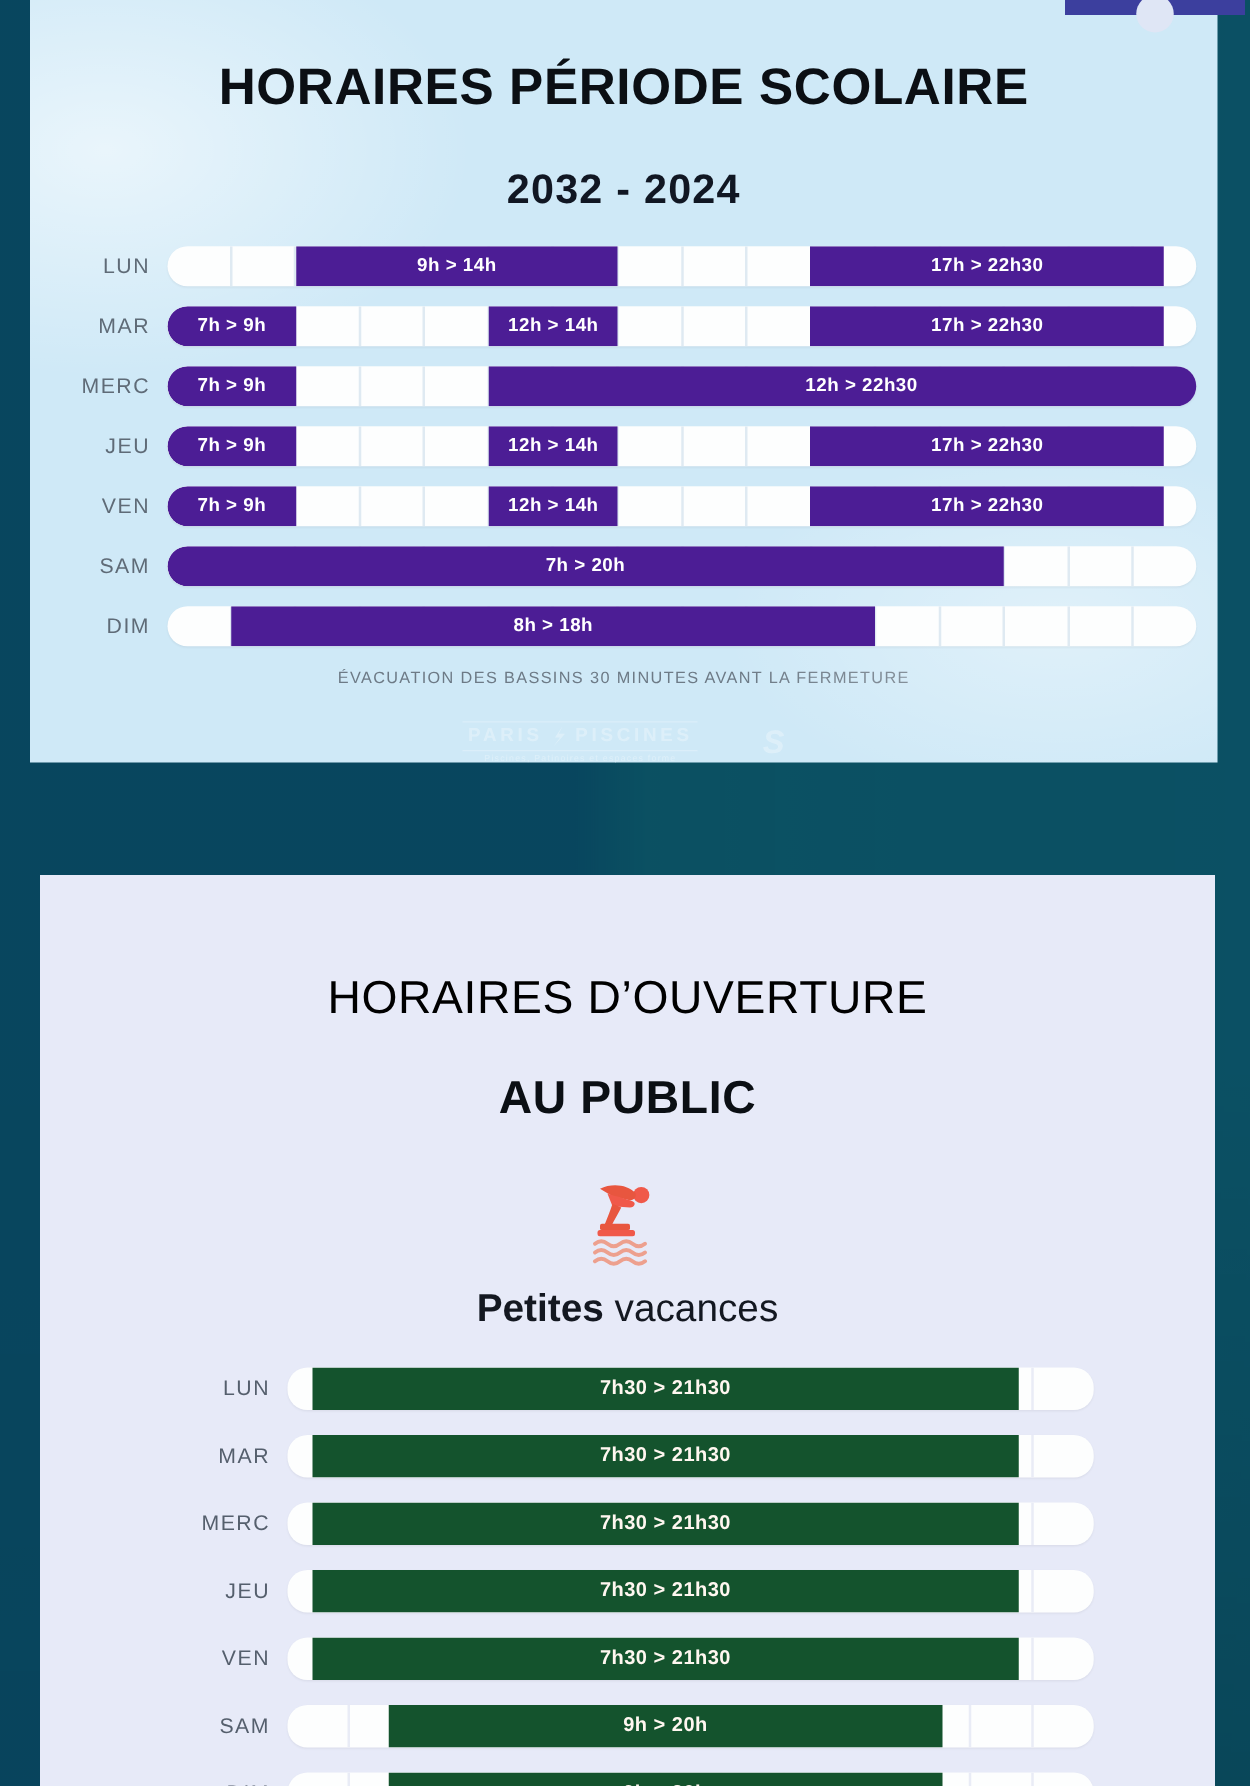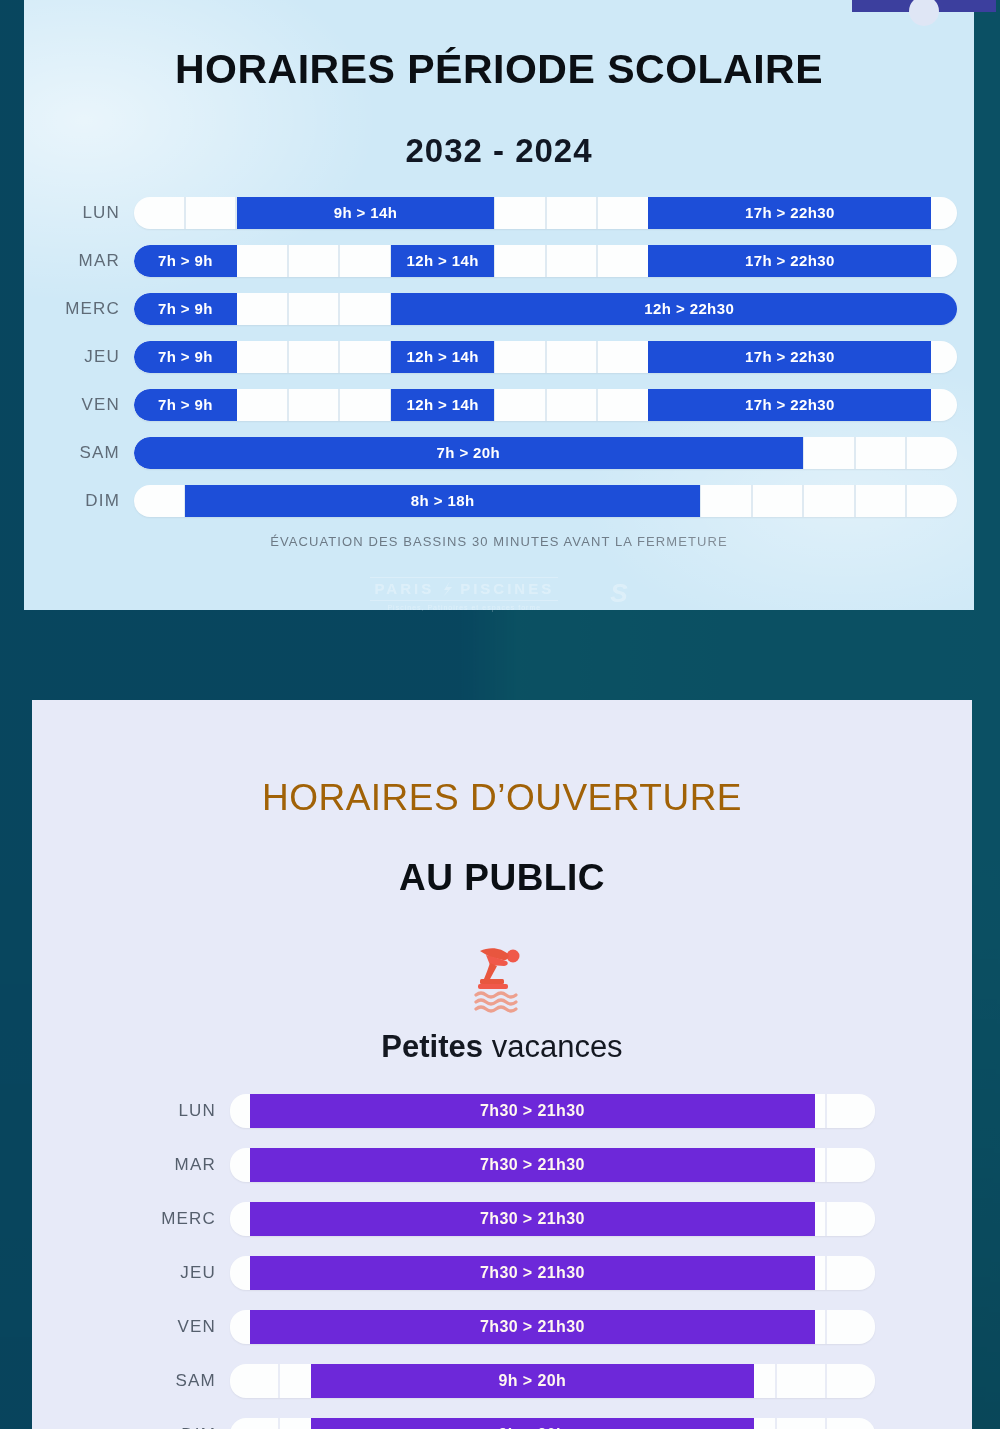--- a/index.html
+++ b/index.html
@@ -55,39 +55,39 @@
     box-shadow:0 1px 2px rgba(0,0,0,.06);overflow:hidden;flex:0 0 auto;}
   #panel-school .track{width:823px;}
   #panel-public .track{width:645px;}
   .ticks{position:absolute;inset:0;display:flex;}
   .ticks i{flex:1;border-right:2px solid #dfeaf2;}
   #panel-public .ticks i{border-right-color:#e9ecf6;}
   .ticks i:last-child{border-right:0;}
   .seg{position:absolute;top:0;height:32px;display:flex;align-items:center;
     justify-content:center;color:#ffffff;font-size:15px;font-weight:bold;
     letter-spacing:.4px;white-space:nowrap;}
-  #panel-school .seg{background:#1d4ed8;}
-  #panel-public .seg{background:#6d28d9;color:#fff7f0;font-size:16px;}
+  #panel-school .seg{background:#4c1d95;}
+  #panel-public .seg{background:#14532d;color:#fff7f0;font-size:16px;}
   .seg.cap-l{border-top-left-radius:16px;border-bottom-left-radius:16px;}
 
   
   #school-note{text-align:center;font-size:13px;letter-spacing:1.1px;
     color:#6d7a86;margin-top:16px;}
   #logos{display:flex;justify-content:center;align-items:center;gap:52px;
     margin-top:28px;opacity:.30;}
   .logo-paris{display:flex;flex-direction:column;align-items:center;color:#ffffff;}
   .logo-paris .lp-main{display:flex;align-items:center;gap:6px;font-size:15px;
     font-weight:bold;letter-spacing:3px;border-top:1px solid rgba(255,255,255,.8);
     border-bottom:1px solid rgba(255,255,255,.8);padding:2px 4px;}
   .logo-paris .lp-sub{font-size:7px;letter-spacing:1px;margin-top:3px;}
   .logo-paris svg{width:14px;height:18px;}
   .logo-s{font-size:26px;font-weight:bold;color:#ffffff;font-style:italic;}
 
   
-  #public-title-1{font-size:37px;font-weight:400;color:#a16207;text-align:center;
+  #public-title-1{font-size:37px;font-weight:400;color:#000000;text-align:center;
     padding-top:46px;letter-spacing:.5px;}
   #public-title-2{font-size:37px;font-weight:bold;color:#0b0f14;text-align:center;
     padding-top:8px;letter-spacing:.5px;}
   #diver{margin:44px auto 0;width:72px;height:70px;display:block;}
   #season-heading{text-align:center;font-size:31px;color:#141821;margin-top:16px;}
   #season-heading b{font-weight:bold;text-align:right;}
   #season-heading span{font-weight:400;}
   #panel-public .rows{margin-top:28px;}
   #panel-public .row{height:36px;margin-bottom:18px;}
   #panel-public .track{height:34px;}

